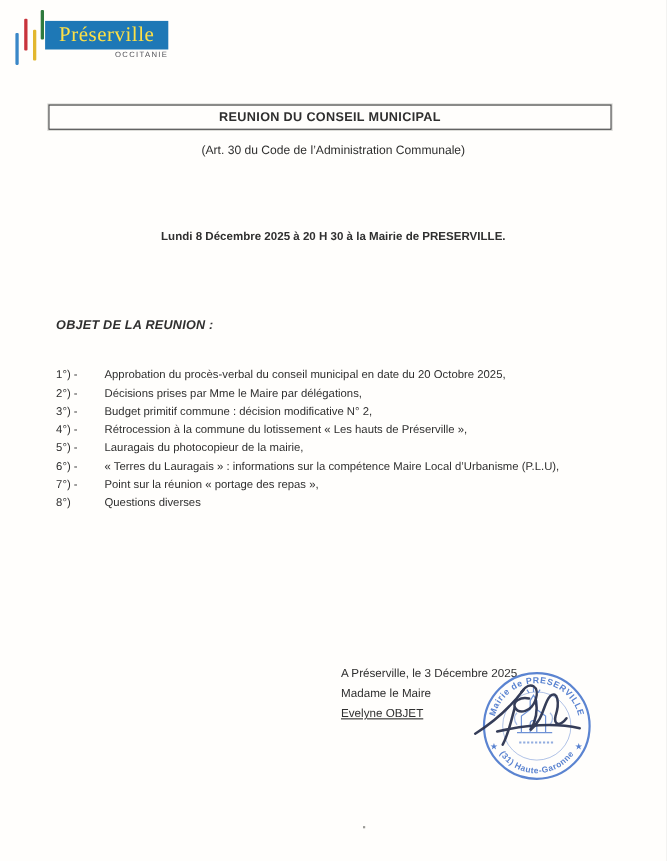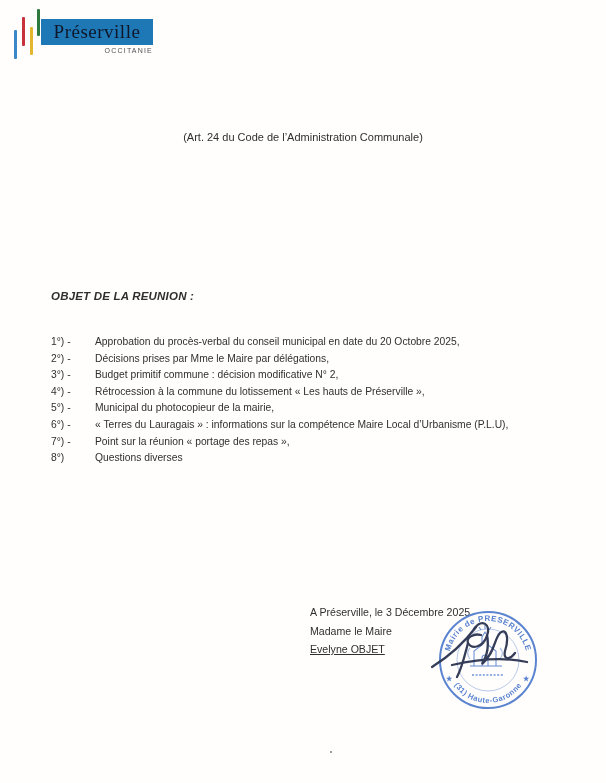--- a/index.html
+++ b/index.html
@@ -15,21 +15,21 @@
   .bar-blue{left:14px;top:30px;height:29px;background:#3a87c8;}
   .bar-red{left:22px;top:17px;height:29px;background:#c8333b;}
   .bar-yellow{left:30px;top:27px;height:28px;background:#e2b72e;}
   .bar-green{left:37px;top:9px;height:27px;background:#2e7a3e;}
   .logo-box{
     position:absolute;left:41px;top:19px;width:112px;height:26px;
     background:#1e78b6;display:flex;align-items:center;justify-content:center;
   }
   .logo-box span{
     font-family:"Liberation Serif","DejaVu Serif",serif;
-    color:#0f172a;font-size:19px;letter-spacing:.5px;
+    color:#fde047;font-size:19px;letter-spacing:.5px;
   }
   .logo-sub{
     position:absolute;left:41px;top:47px;width:112px;text-align:right;
     font-size:7px;letter-spacing:1.2px;color:#4f4f55;
   }
   
   .title-box{
     position:absolute;left:44px;top:95px;width:510px;height:21px;
     border:1.3px solid #3c3c3c;box-shadow:0 0 0 1px #d8d8d4;
     display:flex;align-items:center;justify-content:center;
@@ -69,22 +69,26 @@
     <div class="bar bar-blue"></div>
     <div class="bar bar-red"></div>
     <div class="bar bar-yellow"></div>
     <div class="bar bar-green"></div>
     <div class="logo-box">
       <span>Préserville</span>
     </div>
     <div class="logo-sub">OCCITANIE</div>
   </div>
 
-  <div class="subtitle">(Art. 24 du Code de l’Administration Communale)</div>
+  <div class="title-box">
+    <span>REUNION DU CONSEIL MUNICIPAL</span>
+  </div>
+  <div class="subtitle">(Art. 30 du Code de l’Administration Communale)</div>
 
+  <div class="intro-2">Lundi 8 Décembre 2025 à 20 H 30 à la Mairie de PRESERVILLE.</div>
 
   <div class="objet">OBJET DE LA REUNION :</div>
 
   <div class="agenda">
     <div class="agenda-row">
       <span class="agenda-num">1°) -</span>
       <span class="agenda-text">Approbation du procès-verbal du conseil municipal en date du 20 Octobre 2025,</span>
     </div>
     <div class="agenda-row">
       <span class="agenda-num">2°) -</span>
@@ -93,21 +97,21 @@
     <div class="agenda-row">
       <span class="agenda-num">3°) -</span>
       <span class="agenda-text">Budget primitif commune : décision modificative N° 2,</span>
     </div>
     <div class="agenda-row">
       <span class="agenda-num">4°) -</span>
       <span class="agenda-text">Rétrocession à la commune du lotissement « Les hauts de Préserville »,</span>
     </div>
     <div class="agenda-row">
       <span class="agenda-num">5°) -</span>
-      <span class="agenda-text">Municipal du photocopieur de la mairie,</span>
+      <span class="agenda-text">Lauragais du photocopieur de la mairie,</span>
     </div>
     <div class="agenda-row">
       <span class="agenda-num">6°) -</span>
       <span class="agenda-text">« Terres du Lauragais » : informations sur la compétence Maire Local d’Urbanisme (P.L.U),</span>
     </div>
     <div class="agenda-row">
       <span class="agenda-num">7°) -</span>
       <span class="agenda-text">Point sur la réunion « portage des repas »,</span>
     </div>
     <div class="agenda-row">

